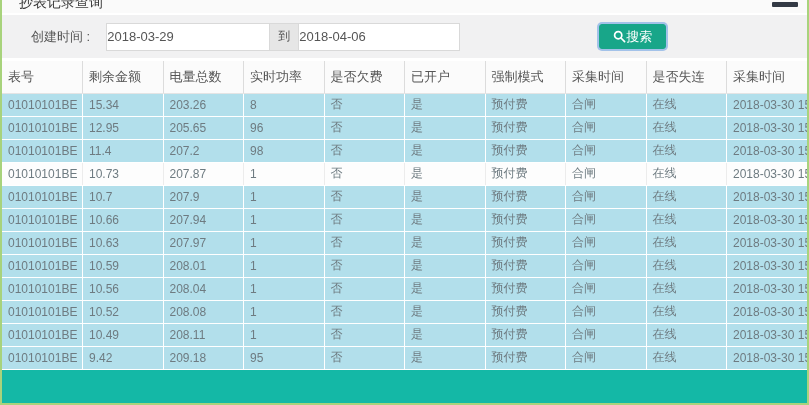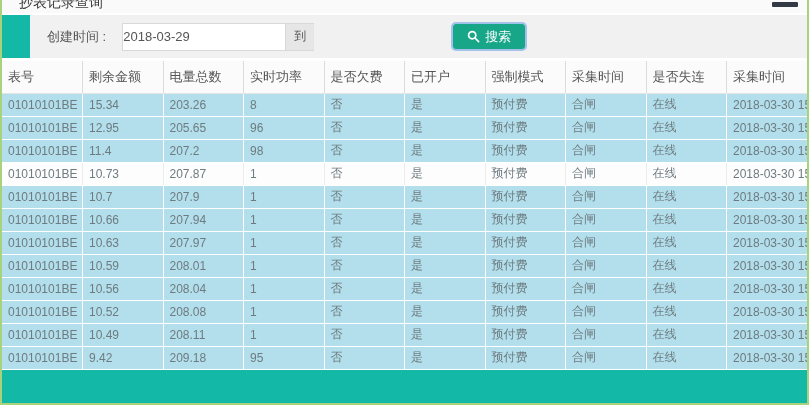--- a/index.html
+++ b/index.html
@@ -19,32 +19,32 @@
   
   .title-bar { height: 13px; background: #fafafa; position: relative; overflow: hidden; }
   .title-text { position: absolute; top: -6px; left: 17px; font-size: 14px; color: #3c3c3c; white-space: nowrap; }
   .minimize-btn { position: absolute; top: 2px; right: 9px; width: 26px; height: 5px;
     background: #333a45; border-radius: 1px; cursor: pointer; }
 
   .gap2 { height: 2px; background: #ffffff; }
   .gap3 { height: 3px; background: #ffffff; }
 
   
-  .toolbar { height: 43px; background: #f1f1f2; display: flex; align-items: center; padding-left: 17px; margin-left: 28px; }
+  .toolbar { height: 43px; background: #f1f1f2; display: flex; align-items: center; padding-left: 29px; }
   .toolbar-label { font-size: 13px; color: #555; white-space: nowrap; }
   .date-group { display: flex; align-items: stretch; height: 28px; margin-left: 16px; }
   .date-input { width: 164px; height: 28px; border: 1px solid #d9d9d9; background: #ffffff;
     text-align: left; font-size: 13px; color: #555; outline: none;
     font-family: "Liberation Sans", sans-serif; }
   .date-addon { width: 28px; background: #e6e6e6; border-top: 1px solid #d9d9d9; border-bottom: 1px solid #d9d9d9;
     display: flex; align-items: center; justify-content: center; font-size: 12px; color: #555; }
   .date-input.right { width: 162px; }
   .search-btn { margin-left: 139px; height: 25px; padding: 0 13px; background: #18a689;
     border: 1px solid #18a689; border-radius: 3px; color: #ffffff; font-size: 13px;
-    display: inline-flex; align-items: center; gap: 5px; cursor: pointer;
+    display: inline-flex; align-items: center; cursor: pointer;
     box-shadow: 0 0 0 2px rgba(98,155,226,0.55);
     font-family: "Liberation Sans", sans-serif; }
   .search-btn svg { display: block; }
 
   
   .section-header { height: 32px; background: #f6f6f6; display: flex; align-items: center; padding-left: 17px; }
   .section-title { font-size: 13px; color: #555; }
 
   
   table { width: 100%; border-collapse: collapse; table-layout: fixed; }
@@ -71,20 +71,21 @@
     <span class="minimize-btn"></span>
   </div>
 
   <div class="gap2"></div>
 
   <div class="toolbar">
     <span class="toolbar-label">创建时间 :</span>
     <span class="date-group">
       <input class="date-input" type="text" value="2018-03-29" style="">
       <span class="date-addon">到</span>
+      <input class="date-input right" type="text" value="2018-04-06" style="">
     </span>
     <button class="search-btn">
       <span>
         <svg width="13" height="13" viewBox="0 0 13 13">
           <circle cx="5.2" cy="5.2" r="3.6" fill="none" stroke="#ffffff" stroke-width="1.7"></circle>
           <line x1="8" y1="8" x2="11.6" y2="11.6" stroke="#ffffff" stroke-width="1.7" stroke-linecap="round"></line>
         </svg>
       </span>
       <span>搜索</span>
     </button>

